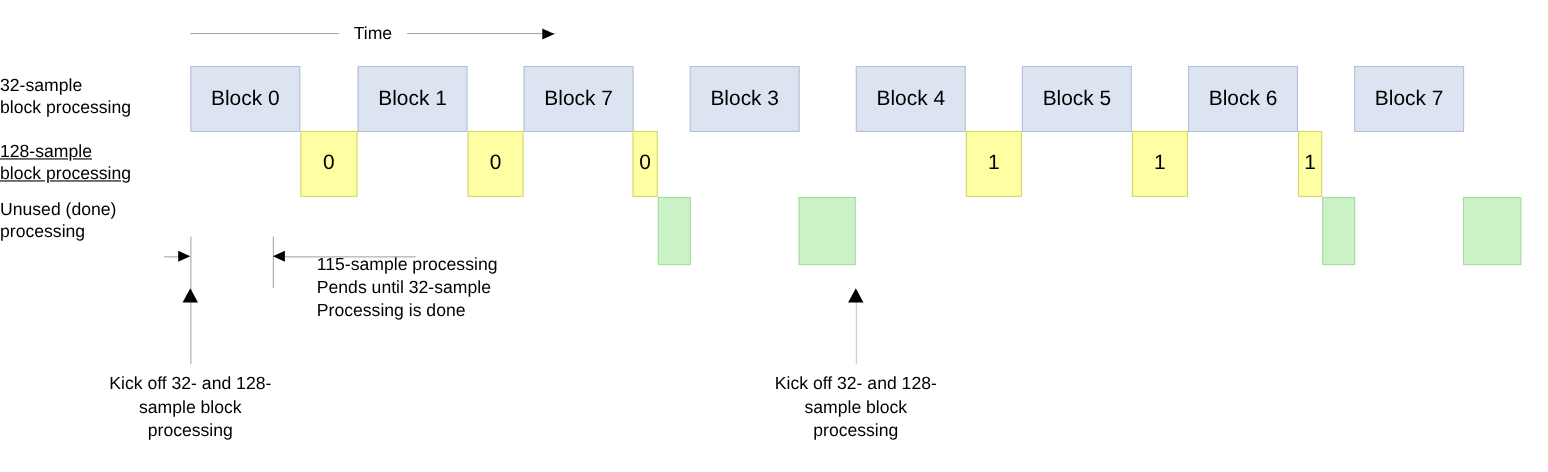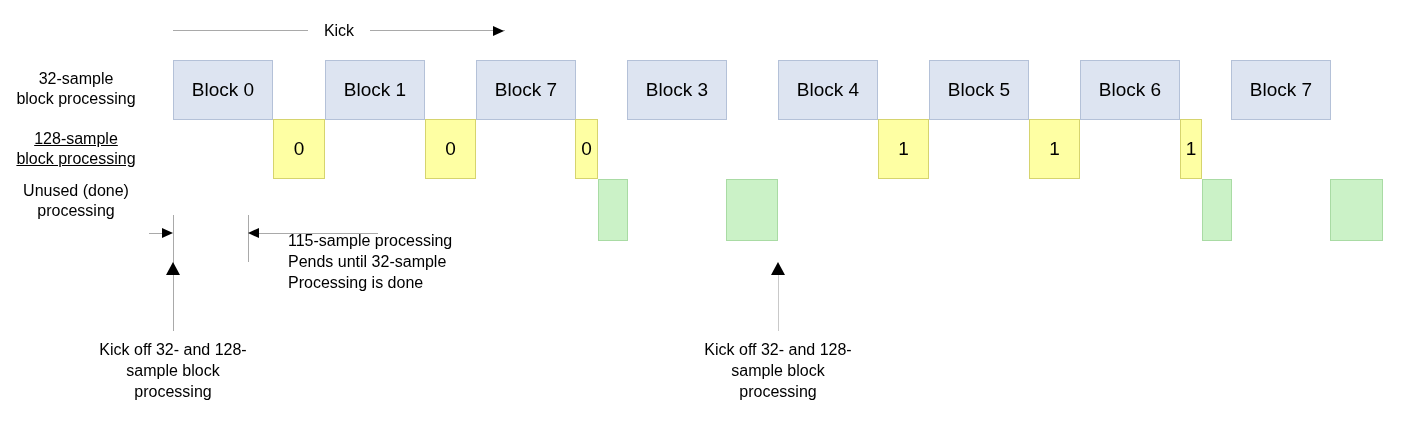--- a/index.html
+++ b/index.html
@@ -46,21 +46,21 @@
   .bfree {
     top: 179px; height: 62px;
     background: var(--free-fill);
     border: 1px solid var(--free-border);
   }
 
   
   .row-label {
     position: absolute;
     left: 0; width: 152px;
-    text-align: center;
+    text-align: left;
     font-size: 16px;
     line-height: 20px;
   }
 
   
   .hline { position: absolute; height: 1px; background: var(--line-color); }
   .vline { position: absolute; width: 1px; background: var(--line-color); }
   .vshaft { position: absolute; width: 1px; background: var(--shaft-color); }
 
   .tri-right {
@@ -97,21 +97,21 @@
   }
   .note-center { text-align: center; }
 </style>
 </head>
 <body>
 
 <div id="canvas">
 
   <div class="hline" style="left:173px; top:30px; width:332px;"></div>
   <div class="tri-right" style="left:493px; top:26px;"></div>
-  <div class="time-label">Kick</div>
+  <div class="time-label">Time</div>
 
   <div class="row-label" style="top:69px;">
     <div>32-sample</div>
     <div>block processing</div>
   </div>
   <div class="row-label" style="top:129px;text-decoration:underline;">
     <div>128-sample</div>
     <div>block processing</div>
   </div>
   <div class="row-label" style="top:181px;">

